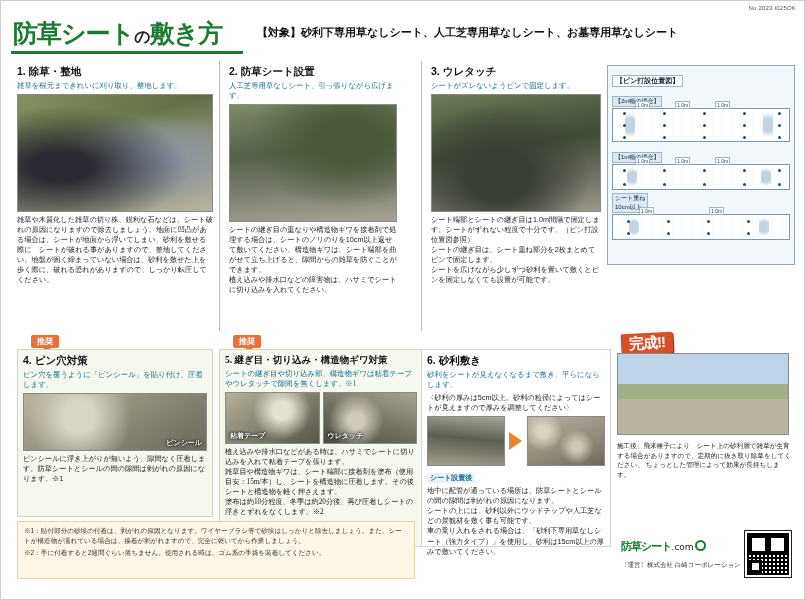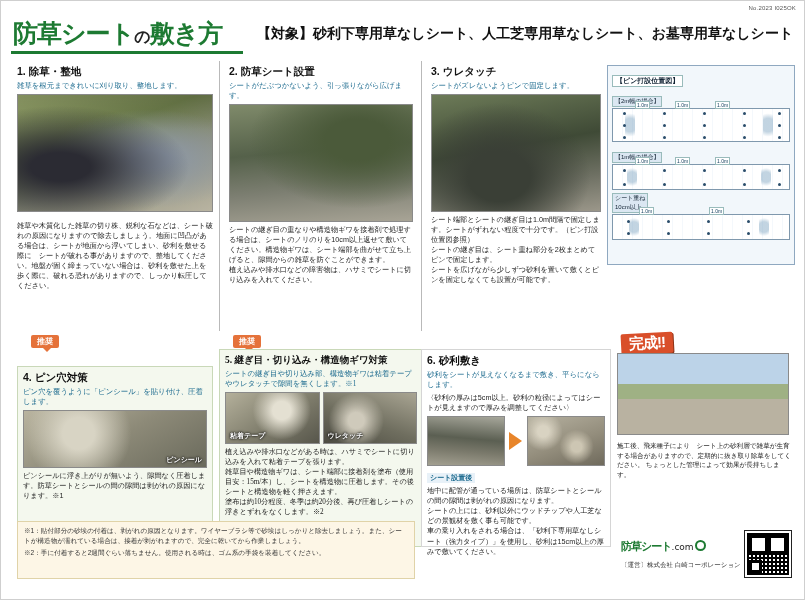--- a/index.html
+++ b/index.html
@@ -34,21 +34,21 @@
     white-space: nowrap;
   }
   .hdr-title .green { color: #1d7a32; }
   .hdr-title .small { font-size: 16px; font-weight: bold; color: #222; }
   .hdr-underline {
     position: absolute; left: 2px; top: 36px; width: 232px; height: 3px;
     background: #1d7a32;
   }
   .hdr-target {
     position: absolute; left: 248px; top: 10px; right: 0;
-    font-size: 14px; font-weight: bold; color: #111;
+    font-size: 11px; font-weight: bold; color: #111;
     white-space: nowrap;
   }
   
   .step-col { position: absolute; }
   .step-title {
     font-size: 10.5px; font-weight: bold; color: #111; margin-bottom: 2px;
   }
   .step-lead {
     font-size: 7.4px; color: #1d6b8f; line-height: 1.35; margin-bottom: 3px;
   }
@@ -246,29 +246,29 @@
   <div class="vdiv" style="left:218px; top:60px; height:270px;"></div>
   <div class="vdiv" style="left:420px; top:60px; height:270px;"></div>
 
   <div class="step-col" style="left:16px; top:64px; width:196px;">
     <div class="step-title">
       <span>1.</span>
       <span>除草・整地</span>
     </div>
     <div class="step-lead">雑草を根元まできれいに刈り取り、整地します。</div>
     <div class="photo ph1" style="height:118px;"></div>
-    <div class="step-body" style="margin-top:9px;">雑草や木質化した雑草の切り株、鋭利な石などは、シート破れの原因になりますので除去しましょう。地面に凹凸がある場合は、シートが地面から浮いてしまい、砂利を敷せる際に　シートが破れる事がありますので、整地してください。地盤が固く締まっていない場合は、砂利を敷せた上を歩く際に、破れる恐れがありますので、しっかり転圧してください。</div>
-  </div>
-
-  <div class="step-col" style="left:228px; top:64px; width:184px;">
+    <div class="step-body" style="margin-top:3px;">雑草や木質化した雑草の切り株、鋭利な石などは、シート破れの原因になりますので除去しましょう。地面に凹凸がある場合は、シートが地面から浮いてしまい、砂利を敷せる際に　シートが破れる事がありますので、整地してください。地盤が固く締まっていない場合は、砂利を敷せた上を歩く際に、破れる恐れがありますので、しっかり転圧してください。</div>
+  </div>
+
+  <div class="step-col" style="left:228px; top:64px; width:168px;">
     <div class="step-title">
       <span>2.</span>
       <span>防草シート設置</span>
     </div>
-    <div class="step-lead">シートがだぶつかないよう、引っ張りながら広げます。</div>
+    <div class="step-lead">人工芝専用草なしシート、引っ張りながら広げます。</div>
     <div class="photo ph2" style="height:118px;"></div>
     <div class="step-body" style="margin-top:3px;white-space:pre-line;">シートの継ぎ目の重なりや構造物ギワを接着剤で処理する場合は、シートのノリのりを10cm以上返せて敷いてください。構造物ギワは、シート端部を曲がせて立ち上げると、隙間からの雑草を防ぐことができます。
 植え込みや排水口などの障害物は、ハサミでシートに切り込みを入れてください。</div>
   </div>
 
   <div class="step-col" style="left:430px; top:64px; width:170px;">
     <div class="step-title">
       <span>3.</span>
       <span>ウレタッチ</span>
     </div>
@@ -345,21 +345,21 @@
           <span class="dot" style="left:134px;top:17px"></span>
         <span class="pd-dim" style="left:26px;top:-8px;">1.0m</span>
         <span class="pd-dim" style="left:96px;top:-8px;">1.0m</span>
       </div>
     </div>
   </div>
 
   <div class="rec-badge" style="left:30px; top:334px;">推奨</div>
   <div class="rec-badge" style="left:232px; top:334px;">推奨</div>
 
-  <div class="panel" style="left:16px; top:365px; width:196px; height:168px;">
+  <div class="panel" style="left:16px; top:348px; width:196px; height:168px;">
     <div class="panel-inner">
       <div class="step-title">
         <span>4.</span>
         <span>ピン穴対策</span>
       </div>
       <div class="step-lead">ピン穴を覆うように「ピンシール」を貼り付け、圧着します。</div>
       <div class="photo ph-pin" style="height:58px;">
         <span class="photo-cap right">ピンシール</span>
       </div>
       <div class="step-body" style="margin-top:3px;">ピンシールに浮き上がりが無いよう、隙間なく圧着します。防草シートとシールの間の隙間は剥がれの原因になります。※1</div>

